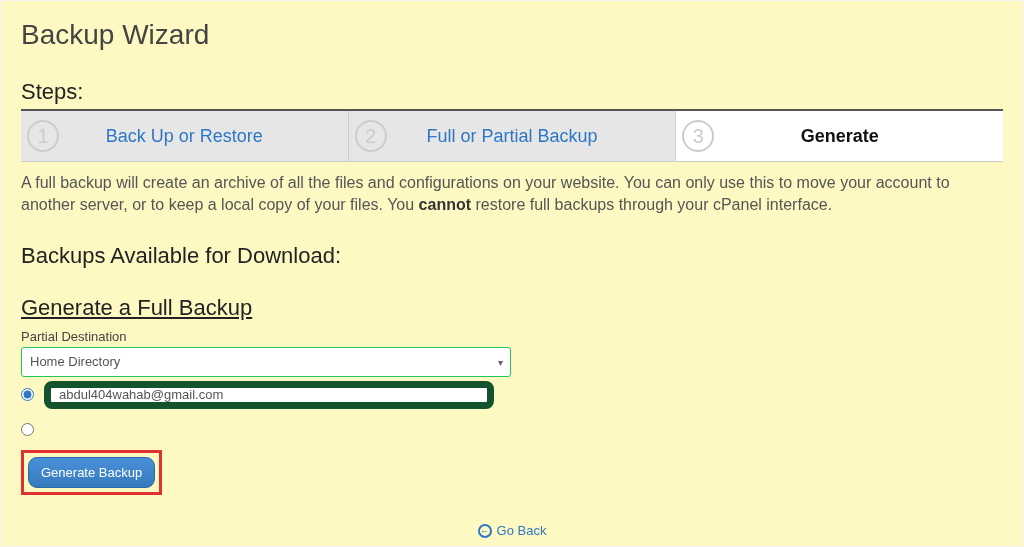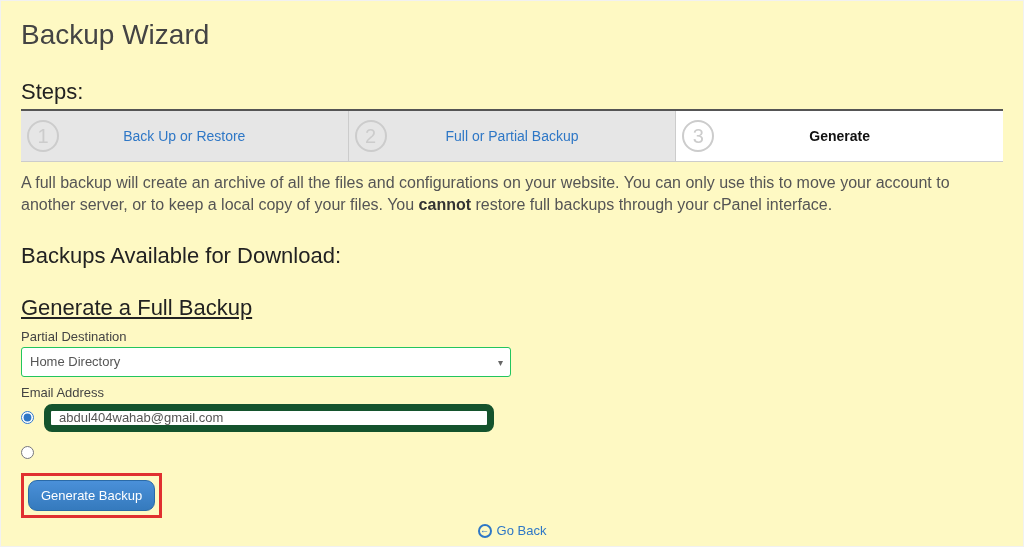--- a/index.html
+++ b/index.html
@@ -58,21 +58,21 @@
     display: flex;
     align-items: center;
     justify-content: center;
     color: #ccc;
     font-size: 20px;
     font-weight: 400;
     position: absolute;
     left: 6px;
   }
   .step-label {
-    font-size: 14px;
+    font-size: 18px;
     color: #2e77c6;
   }
   .step.active .step-label {
     color: #111;
     font-weight: 700;
   }
   .info-text {
     font-size: 16px;
     color: #555;
     margin-top: 10px;
@@ -230,21 +230,20 @@
   <h2 class="sub-heading">Generate a Full Backup</h2>
 
   <label class="field-label">Partial Destination</label>
   <div class="select-wrap">
     <select class="dest">
       <option>Home Directory</option>
     </select>
     <span class="select-caret">▾</span>
   </div>
 
-  <label class="field-label">Email Address</label>
   <div class="radio-row">
     <input type="radio" name="notify" checked="" style="">
     <input type="text" class="email-field" value="abdul404wahab@gmail.com" style="">
   </div>
 
   <div class="radio-line">
     <input type="radio" name="notify" style="">
   </div>
 
   <div class="btn-highlight">

